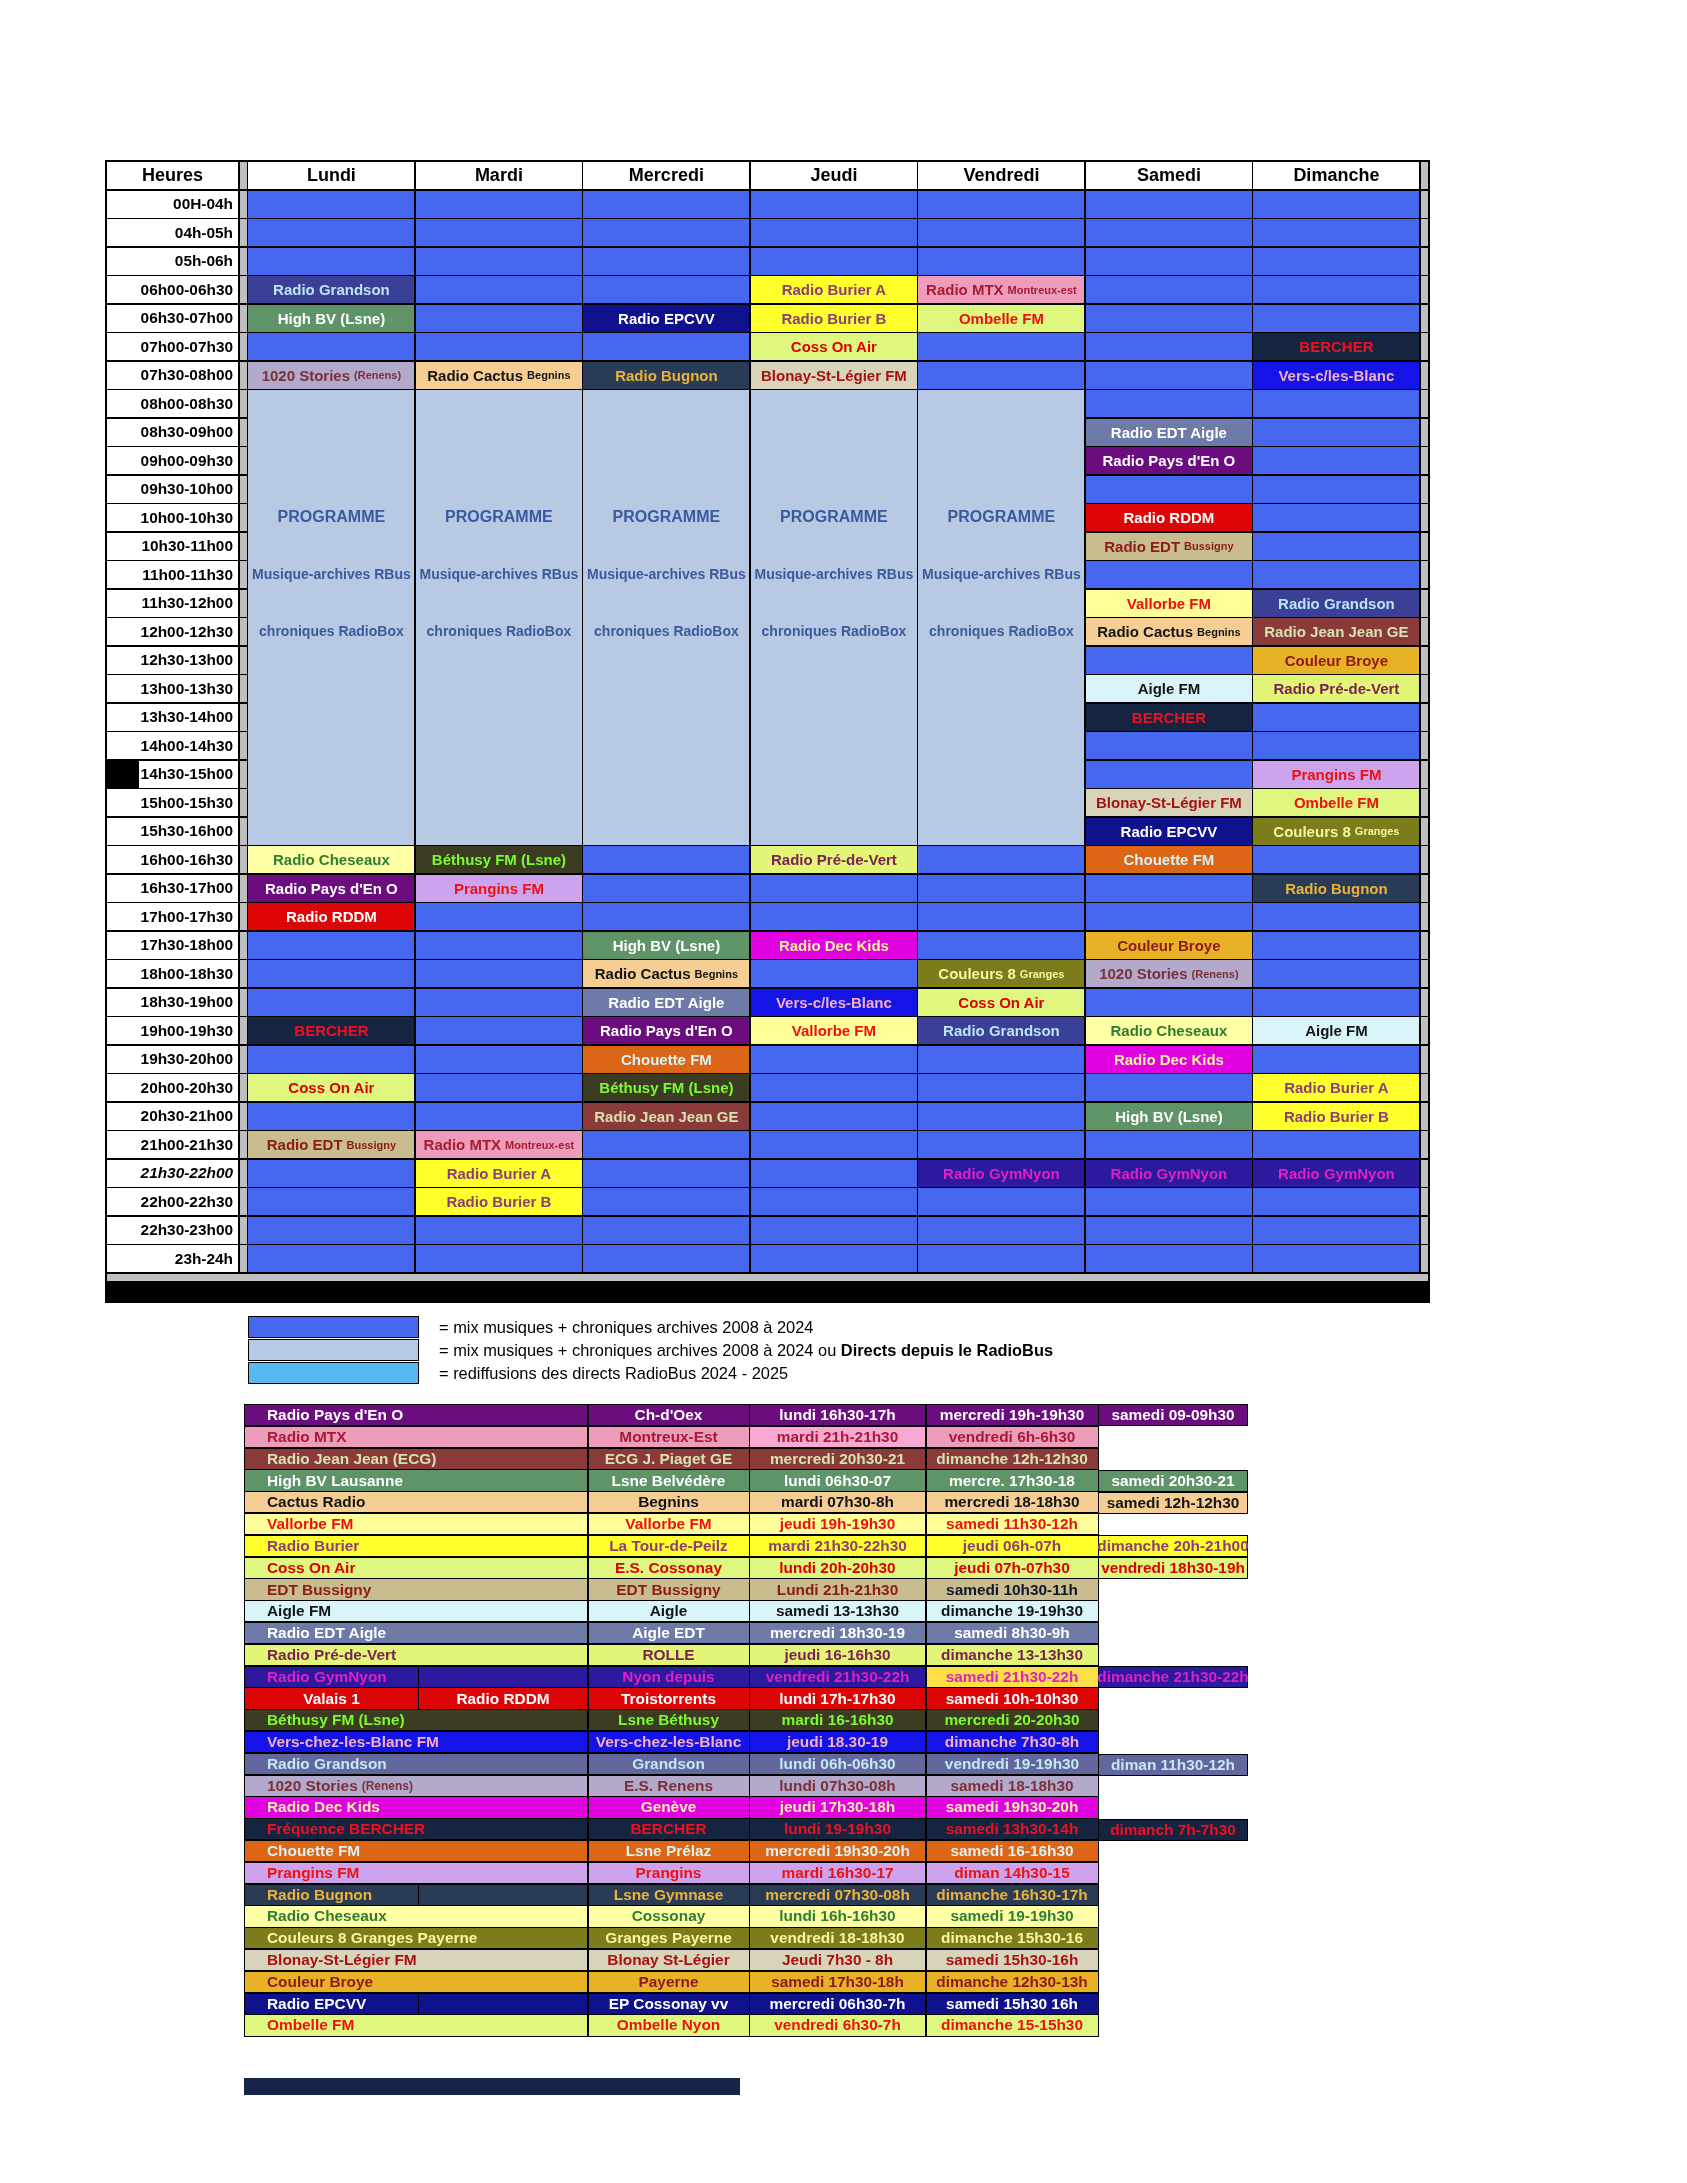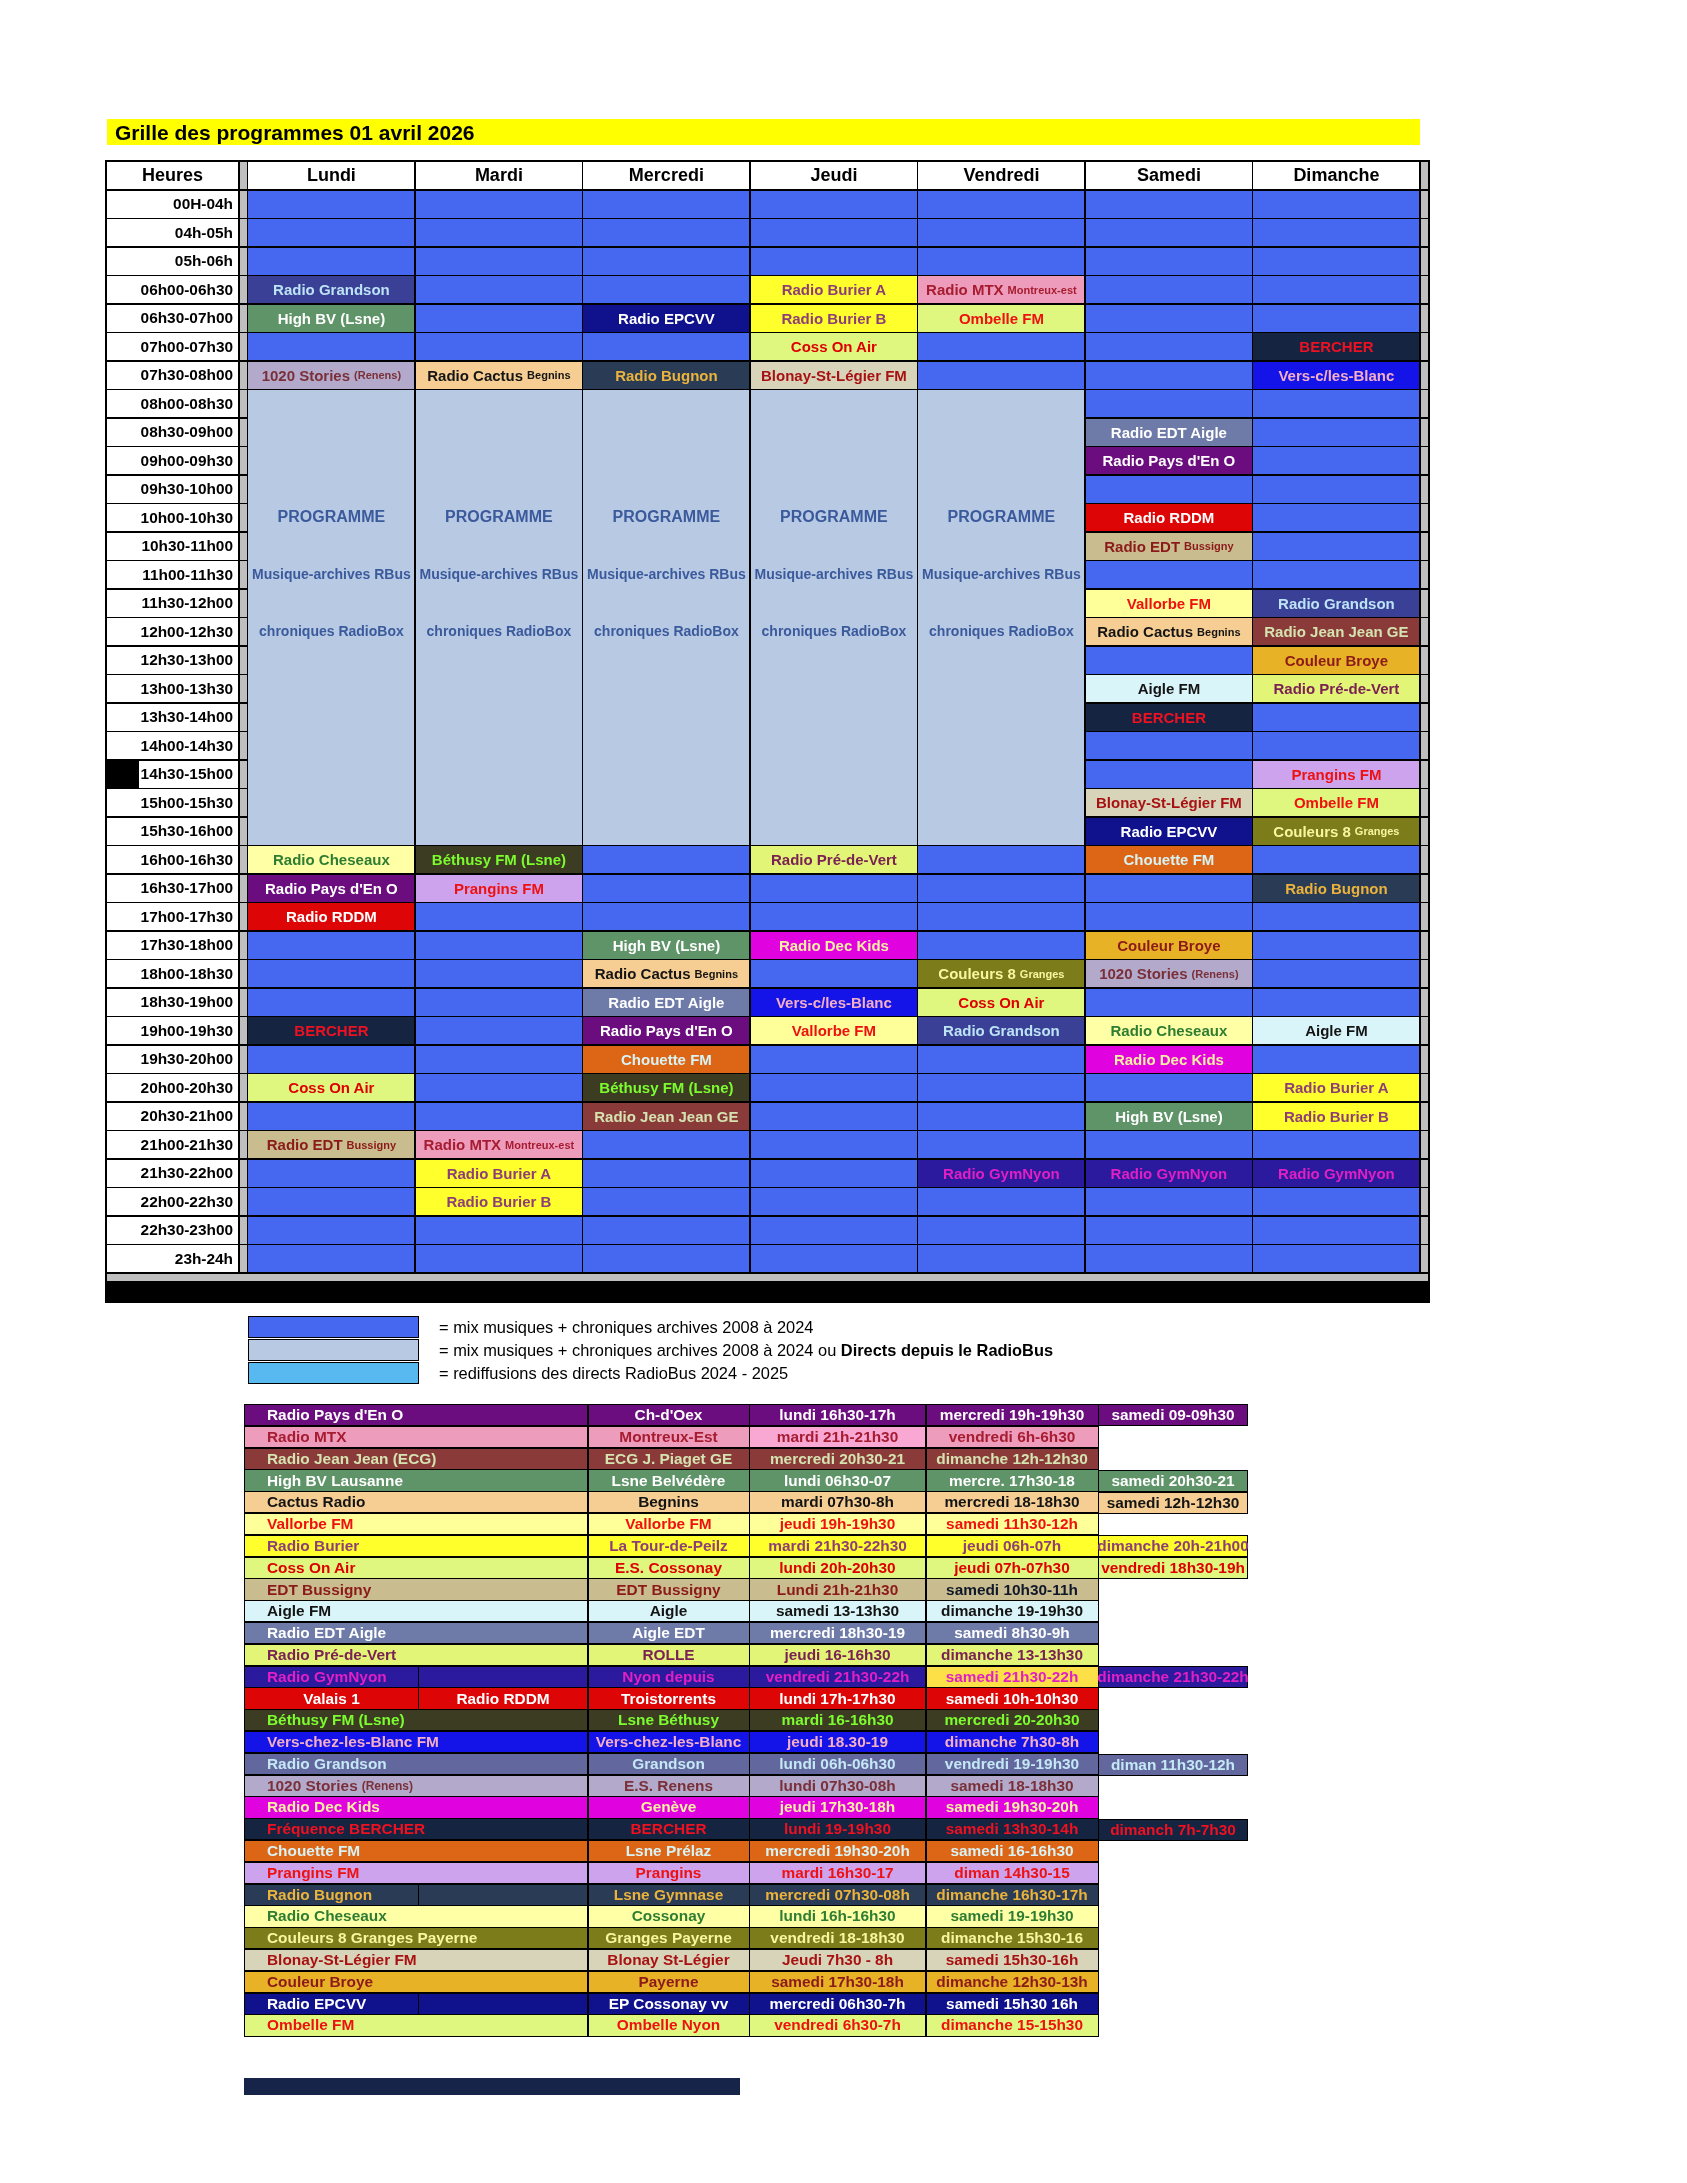--- a/index.html
+++ b/index.html
@@ -39,21 +39,20 @@
   .split .part-a.center{justify-content:center;padding-left:0;}
   .split .part-b{flex:1;height:100%;display:flex;align-items:center;justify-content:center;border-left:1.5px solid #000;}
   .t3cell{position:absolute;width:148px;height:20.3px;border:1.5px solid #000;display:flex;align-items:center;
     justify-content:center;font-weight:bold;font-size:15.4px;white-space:nowrap;}
   .footer-bar{position:absolute;left:244px;top:2078px;width:496px;height:17px;background:#16244A;}
 </style>
 </head>
 <body>
 
 <div class="page">
-  <div class="title-bar">Grille des programmes 01 avril 2026</div>
   <div class="grid-wrap" id="grid">
       <div class="gcell ghead" style="grid-area: 1 / 1;">Heures</div>
       <div class="gcell ghead" style="grid-area: 1 / 3;">Lundi</div>
       <div class="gcell ghead" style="grid-area: 1 / 4;">Mardi</div>
       <div class="gcell ghead" style="grid-area: 1 / 5;">Mercredi</div>
       <div class="gcell ghead" style="grid-area: 1 / 6;">Jeudi</div>
       <div class="gcell ghead" style="grid-area: 1 / 7;">Vendredi</div>
       <div class="gcell ghead" style="grid-area: 1 / 8;">Samedi</div>
       <div class="gcell ghead" style="grid-area: 1 / 9;">Dimanche</div>
       <div class="gcell gutter" style="grid-area: 1 / 2;"></div>
@@ -475,21 +474,21 @@
       </div>
       <div class="gcell slot" style="background: rgb(238, 156, 187); color: rgb(166, 28, 48); grid-area: 35 / 4;">
         <span>Radio MTX</span>
         <span class="sub">Montreux-est</span>
       </div>
       <div class="gcell slot" style="background: rgb(70, 103, 240); grid-area: 35 / 5;"></div>
       <div class="gcell slot" style="background: rgb(70, 103, 240); grid-area: 35 / 6;"></div>
       <div class="gcell slot" style="background: rgb(70, 103, 240); grid-area: 35 / 7;"></div>
       <div class="gcell slot" style="background: rgb(70, 103, 240); grid-area: 35 / 8;"></div>
       <div class="gcell slot" style="background: rgb(70, 103, 240); grid-area: 35 / 9;"></div>
-      <div class="gcell gtime" style="grid-area: 36 / 1;">21h30-22h00</div>
+      <div class="gcell gtime" style="grid-area: 36 / 1; font-style: italic;">21h30-22h00</div>
       <div class="gcell gutter" style="grid-area: 36 / 2;"></div>
       <div class="gcell gutter" style="grid-area: 36 / 10;"></div>
       <div class="gcell slot" style="background: rgb(70, 103, 240); grid-area: 36 / 3;"></div>
       <div class="gcell slot" style="background: rgb(255, 255, 43); color: rgb(142, 62, 118); grid-area: 36 / 4;">
         <span>Radio Burier A</span>
       </div>
       <div class="gcell slot" style="background: rgb(70, 103, 240); grid-area: 36 / 5;"></div>
       <div class="gcell slot" style="background: rgb(70, 103, 240); grid-area: 36 / 6;"></div>
       <div class="gcell slot" style="background: rgb(43, 26, 158); color: rgb(225, 31, 196); grid-area: 36 / 7;">
         <span>Radio GymNyon</span>

